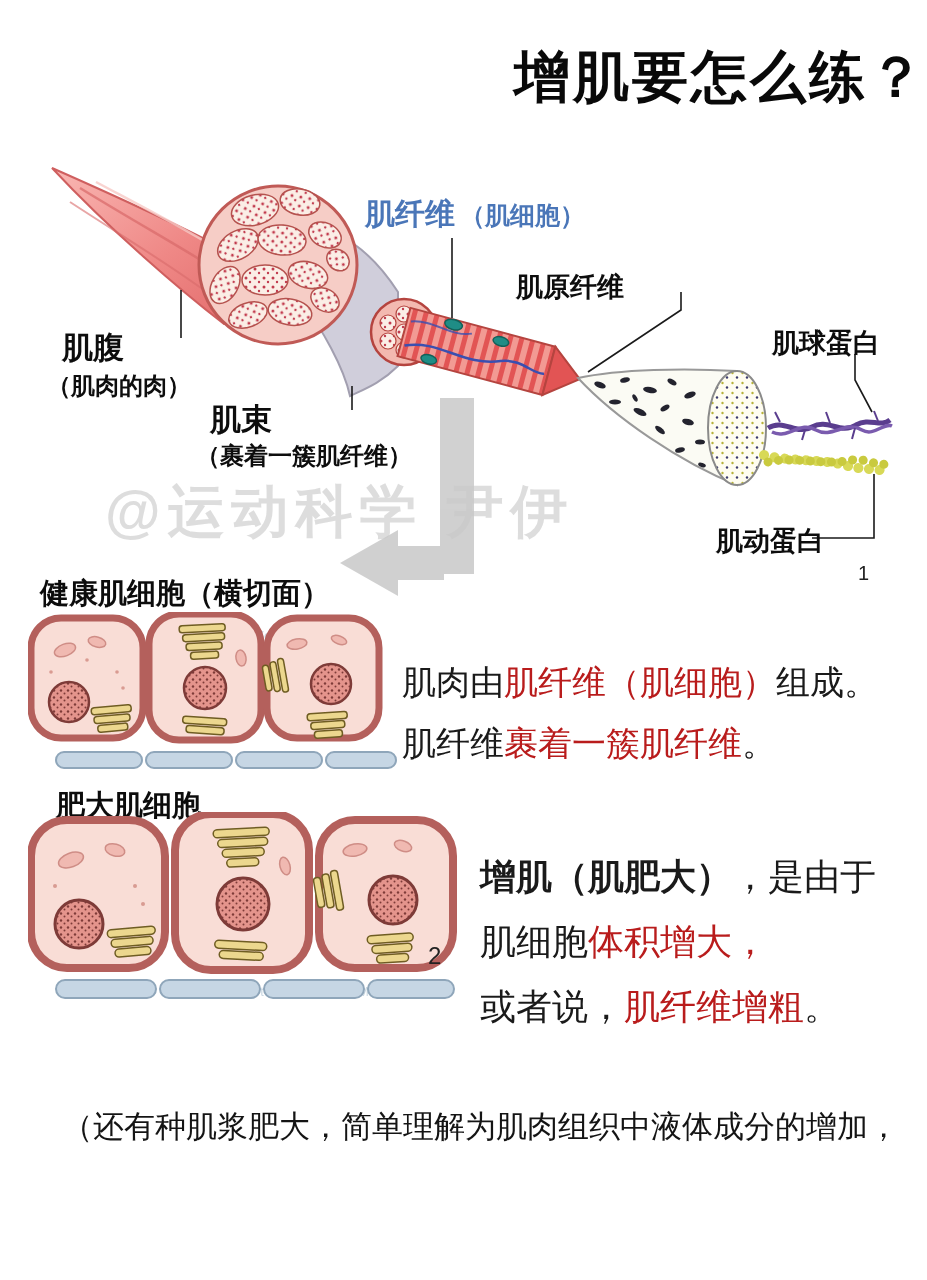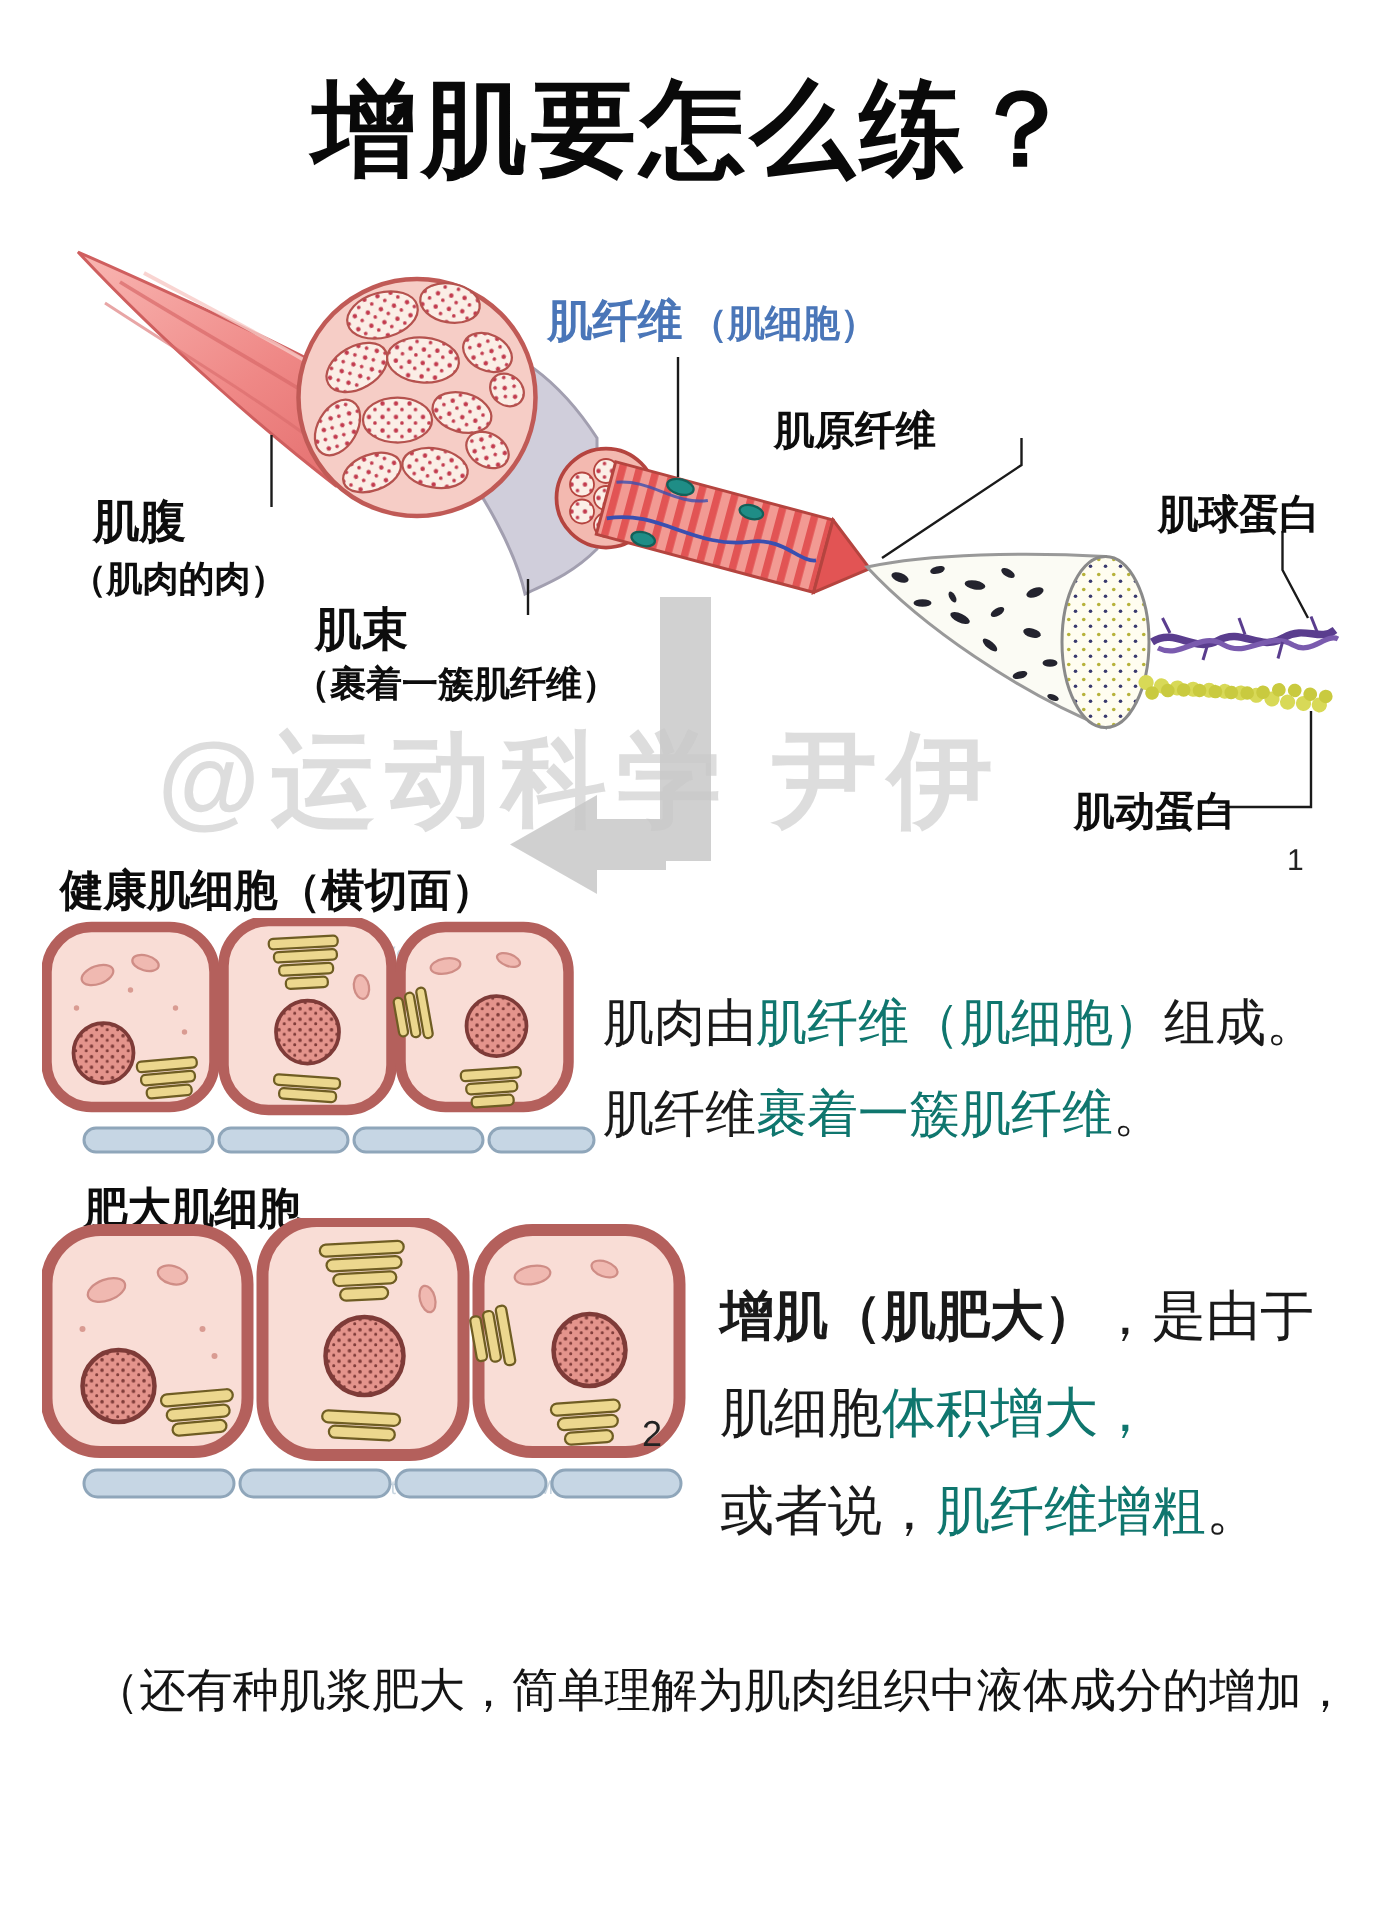--- a/index.html
+++ b/index.html
@@ -2,46 +2,46 @@
 <html><head>
 <meta charset="utf-8">
 <style>
   html,body{margin:0;padding:0;background:#ffffff;}
   .page{
     position:relative;width:927px;height:1280px;margin:0 auto;
     background:#ffffff;overflow:hidden;
     font-family:"Liberation Sans","DejaVu Sans",sans-serif;color:#1a1a1a;
   }
   .title{
-    position:absolute;top:40px;left:0;width:100%;text-align:center;
-    font-size:70px;font-weight:900;letter-spacing:3px;color:#090909;margin:0;
+    position:absolute;top:40px;left:0;width:100%;text-align:right;
+    font-size:56px;font-weight:900;letter-spacing:3px;color:#090909;margin:0;
   }
   .anatomy{position:absolute;top:140px;left:0;}
   .author-watermark{
-    position:absolute;top:474px;left:105px;font-size:70px;letter-spacing:7px;
+    position:absolute;top:474px;left:105px;font-size:57px;letter-spacing:7px;
     color:#c9c9c9;opacity:.62;white-space:nowrap;pointer-events:none;font-weight:600;
   }
   .vendor-watermark{
     position:absolute;font-size:13px;color:#9db6c9;opacity:.55;white-space:nowrap;
     pointer-events:none;letter-spacing:1px;
   }
   .vw-top{top:628px;left:255px;}
   .vw-bottom{top:984px;left:225px;}
   .section-heading{position:absolute;font-size:29px;font-weight:800;color:#0c0c0c;white-space:nowrap;}
   .hd-healthy{top:574px;left:40px;text-align:center;}
   .hd-hyper{top:786px;left:56px;}
   .cells-svg{position:absolute;}
   .cells-healthy{top:612px;left:28px;}
   .cells-hyper{top:812px;left:28px;}
   .textblock{position:absolute;white-space:nowrap;}
   .tb-composition{top:652px;left:402px;font-size:34px;line-height:1.78;font-weight:500;}
   .tb-hypertrophy{top:845px;left:480px;font-size:36px;line-height:1.8;font-weight:500;}
   .tb-note{top:1096px;left:62px;font-size:31px;line-height:2.02;font-weight:500;color:#141414;}
   .textblock p{margin:0;}
-  .blue{color:#0f766e;}
+  .blue{color:#b91c1c;}
   .bold{font-weight:800;}
   .u{text-underline-offset:7px;text-decoration-thickness:2px;}
   .svg-label{font-family:"Liberation Sans","DejaVu Sans",sans-serif;font-weight:800;fill:#0d0d0d;}
   .svg-label.blue-lbl{fill:#4a76b8;}
   .svg-fig{font-family:"Liberation Sans","DejaVu Sans",sans-serif;font-weight:400;fill:#222;}
 </style>
 </head>
 <body>
 
 <div class="page">

